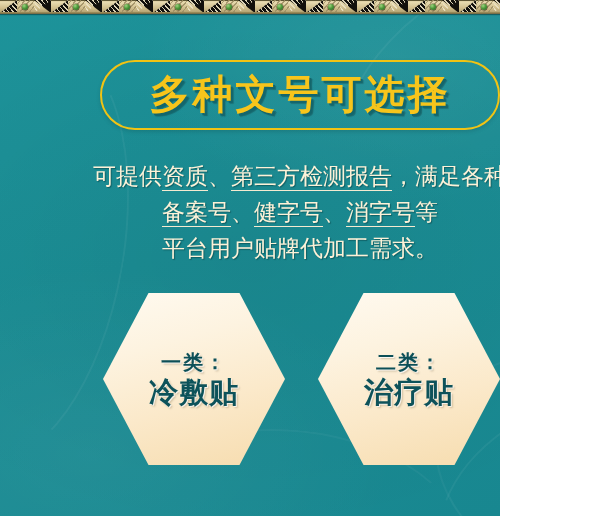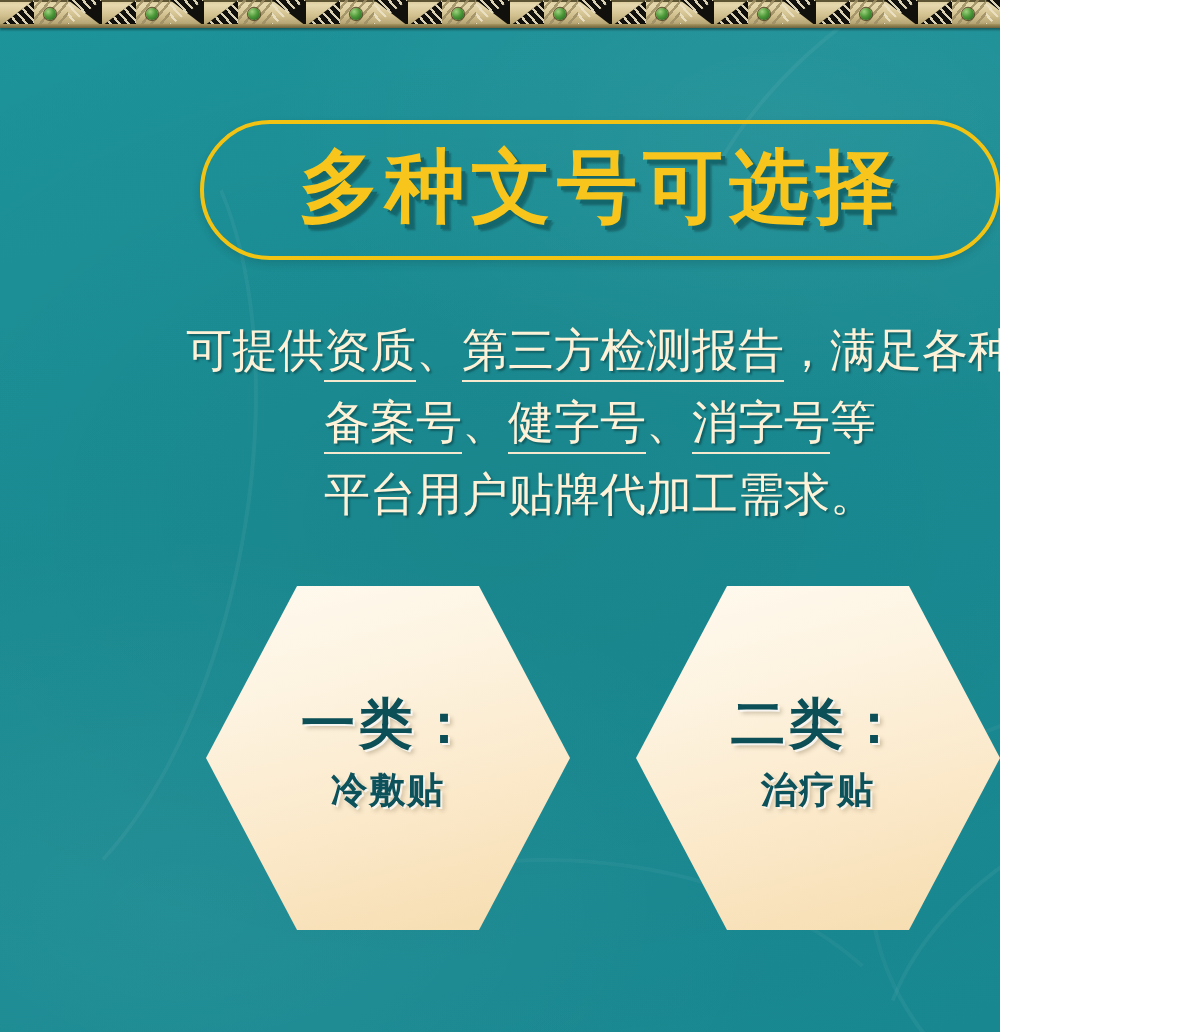--- a/index.html
+++ b/index.html
@@ -180,32 +180,32 @@
     align-items: center;
     justify-content: center;
     box-sizing: border-box;
   }
   #hex-1 { left: 103px; top: 293px; }
   #hex-2 { left: 318px; top: 293px; }
 
   .hex-title {
     font-family: "DejaVu Serif", "Liberation Serif", serif;
     font-weight: bold;
-    font-size: 27px;
+    font-size: 20px;
     color: #0c4f57;
     letter-spacing: 2px;
     text-shadow: 1px 1px 0 rgba(255,255,255,0.8), 2px 2px 2px rgba(90,70,35,0.28);
     margin-top: -4px;
     margin-bottom: 2px;
     white-space: nowrap;
   }
   .hex-line {
     font-family: "DejaVu Serif", "Liberation Serif", serif;
     font-weight: bold;
-    font-size: 18px;
+    font-size: 29px;
     color: #0d525a;
     letter-spacing: 1px;
     line-height: 28px;
     text-shadow: 1px 1px 0 rgba(255,255,255,0.75), 2px 2px 2px rgba(90,70,35,0.25);
     white-space: nowrap;
   }
 </style>
 </head>
 <body>
 

